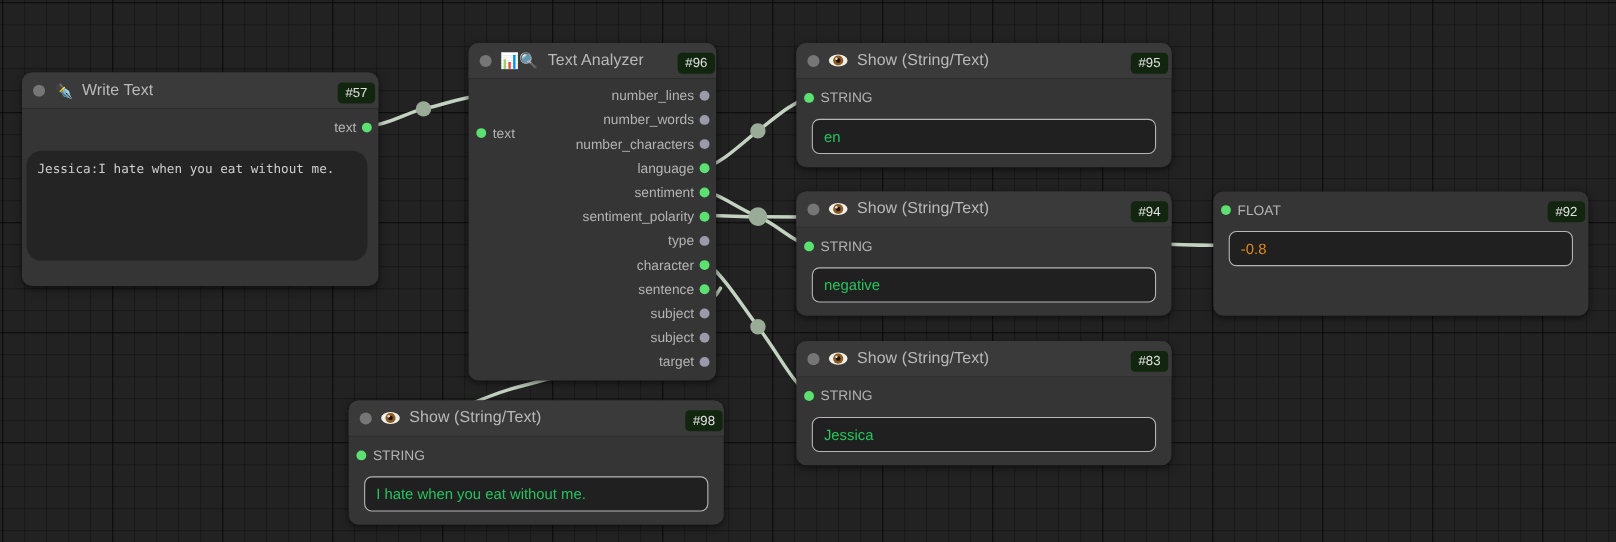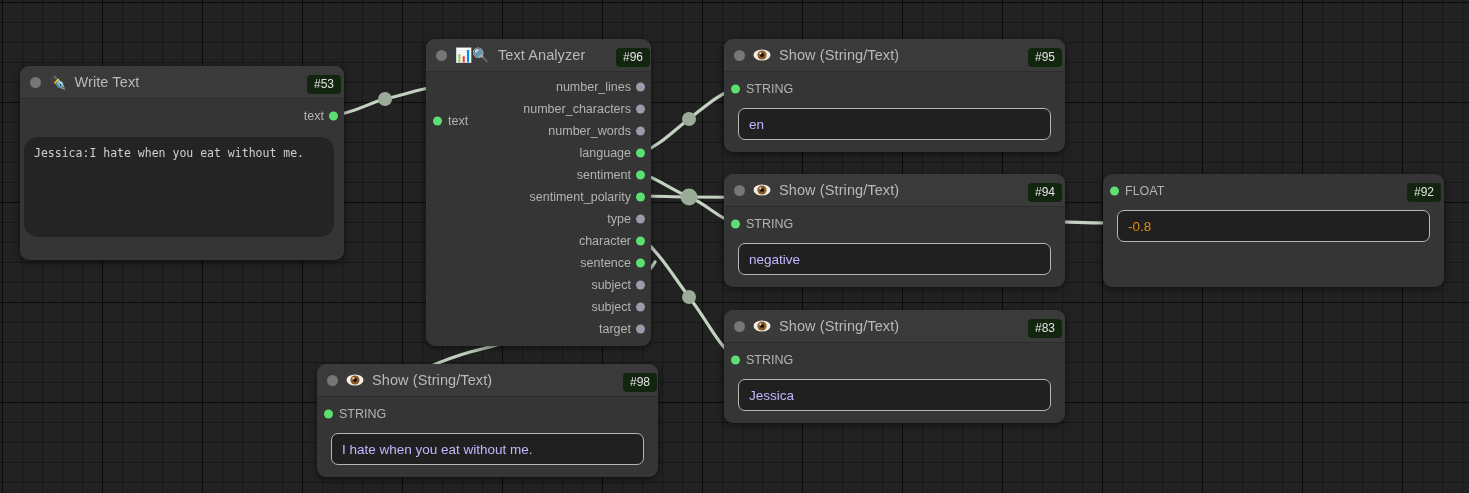--- a/index.html
+++ b/index.html
@@ -76,21 +76,21 @@
   
   .value-field {
     margin: 8px 14px 0 14px;
     height: 32px;
     border: 1px solid #b6b6b6;
     border-radius: 7px;
     background: #202020;
     display: flex; align-items: center;
     padding: 0 10px;
     font-size: 13.5px;
-    color: #c4b5fd;
+    color: #22c55e;
     white-space: nowrap; overflow: hidden;
   }
   .value-field.float { color: #e08a16; }
 
   
   .text-area {
     margin: 10px 10px 0 4px;
     height: 100px;
     background: #242424;
     border-radius: 14px;
@@ -133,21 +133,21 @@
     <path class="wire" d="M643,239 C660,254 672,274 689,297 C707,320 718,345 735,358"></path>
 
     <path class="wire" d="M655,262 C640,290 560,330 470,352 C420,366 370,398 328,412"></path>
 
     <circle class="reroute" cx="385" cy="99" r="7"></circle>
     <circle class="reroute" cx="689" cy="119" r="7"></circle>
     <circle class="reroute" cx="689" cy="197" r="8.5"></circle>
     <circle class="reroute" cx="689" cy="297" r="7"></circle>
   </svg>
 
-  <div class="id-badge" style="left:307px; top:45px;">#53</div>
+  <div class="id-badge" style="left:307px; top:45px;">#57</div>
   <div class="node" style="left:20px; top:66px; width:324px; height:194px;">
     <div class="node-header">
       <span class="collapse-dot"></span>
       <span class="hdr-icon">✒️</span>
       <span class="node-title">Write Text</span>
     </div>
     <div class="node-body">
       <div class="port-row out">
         <span>text</span>
         <span class="dot green"></span>
@@ -166,25 +166,25 @@
     <div class="node-body" style="padding-top:4px;">
       <div class="port-row in" style="position:absolute; top:38px; left:0;">
         <span class="dot green"></span>
         <span>text</span>
       </div>
       <div class="port-row out">
         <span>number_lines</span>
         <span class="dot gray"></span>
       </div>
       <div class="port-row out">
+        <span>number_words</span>
+        <span class="dot gray"></span>
+      </div>
+      <div class="port-row out">
         <span>number_characters</span>
-        <span class="dot gray"></span>
-      </div>
-      <div class="port-row out">
-        <span>number_words</span>
         <span class="dot gray"></span>
       </div>
       <div class="port-row out">
         <span>language</span>
         <span class="dot green"></span>
       </div>
       <div class="port-row out">
         <span>sentiment</span>
         <span class="dot green"></span>
       </div>

